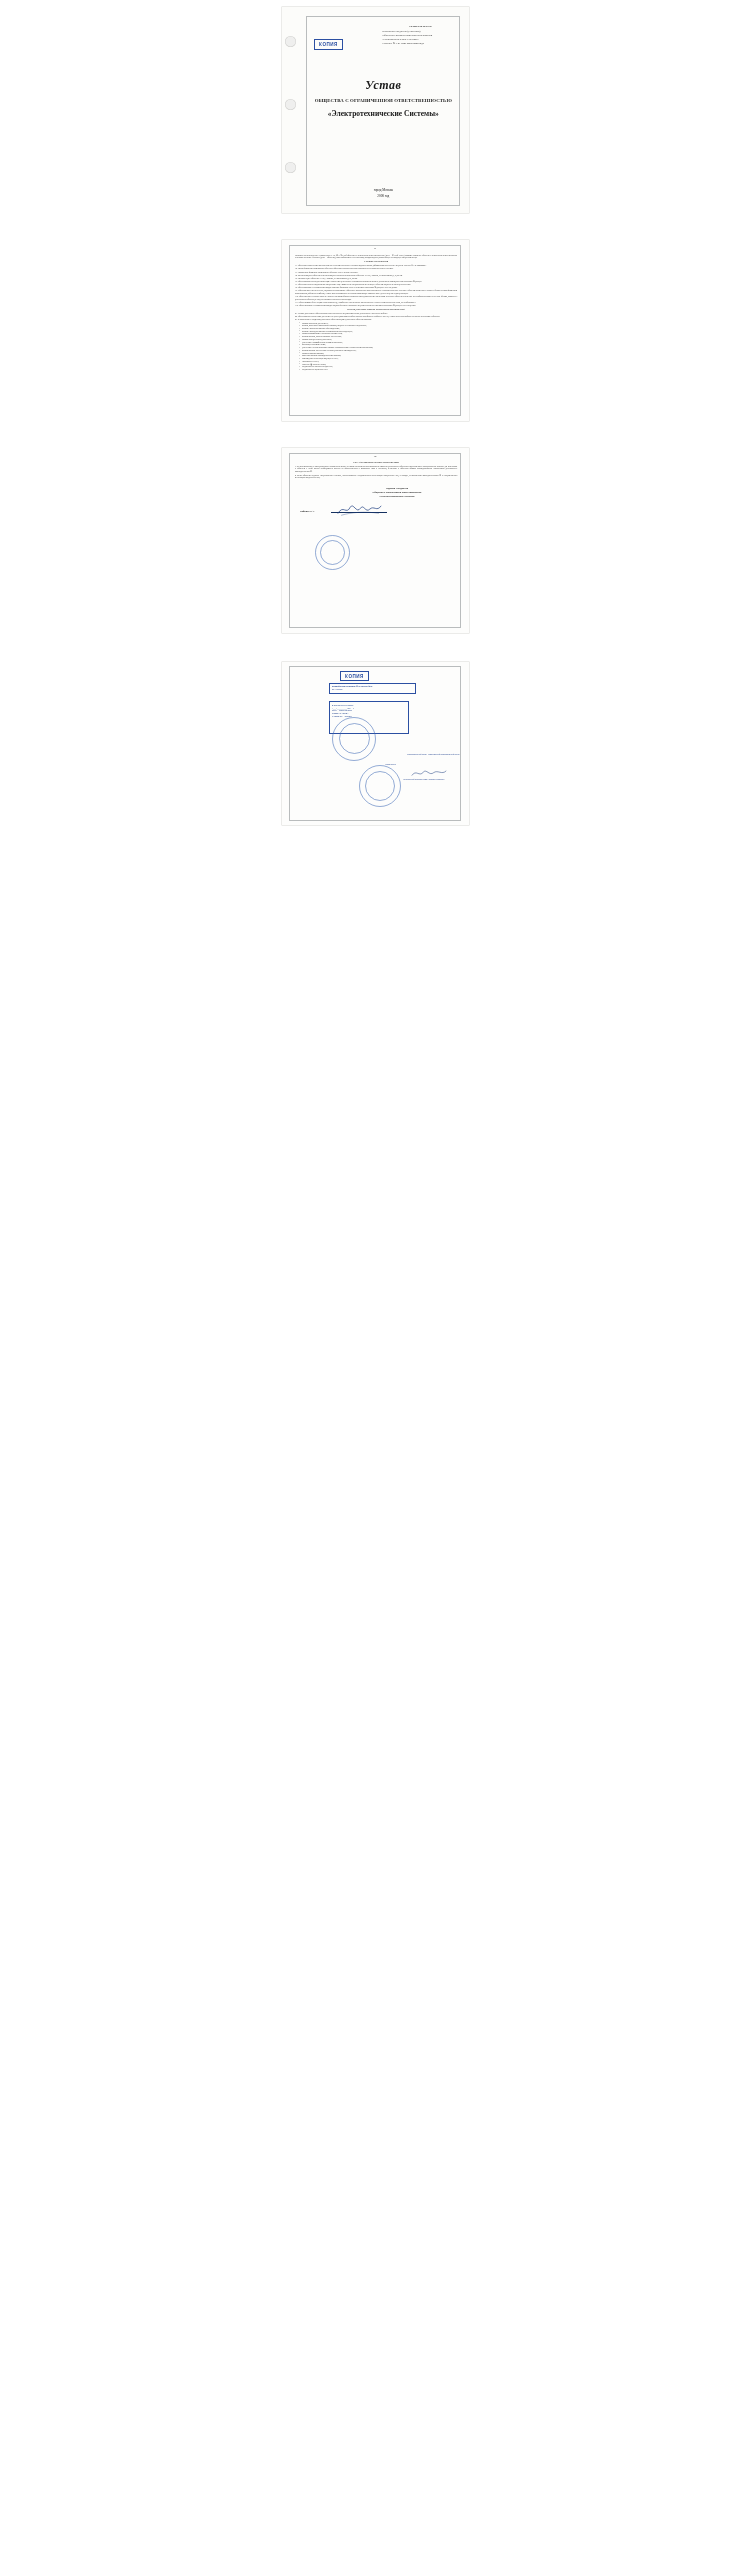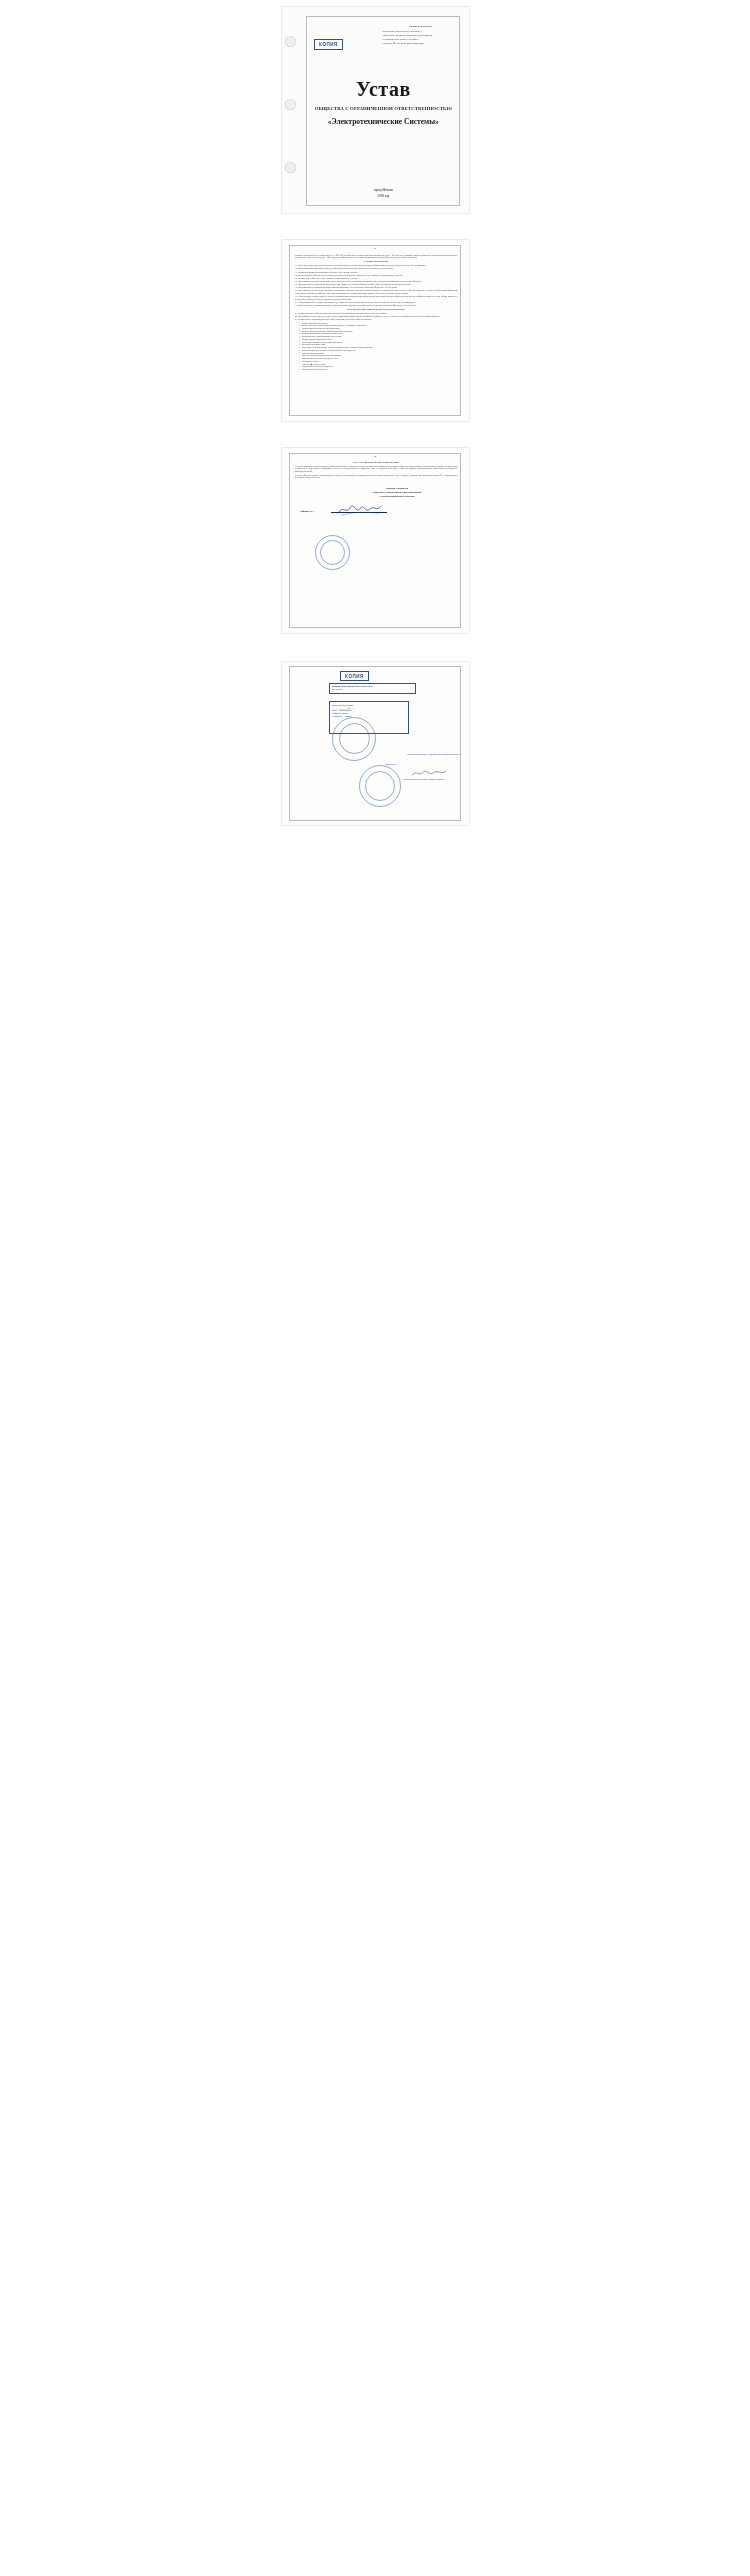--- a/index.html
+++ b/index.html
@@ -81,23 +81,24 @@
     font-size: 2.8px;
   }
   .doc-title {
     position: absolute;
     left: 29px;
     right: 12.4px;
     top: 71px;
     text-align: center;
   }
   .doc-title .ustav {
-    font-size: 20px;
+    font-size: 12px;
     font-weight: bold;
     letter-spacing: 0.5px;
+    font-style: italic;
   }
   .doc-title .ooo {
     font-size: 4.8px;
     font-weight: bold;
     margin-top: 5.2px;
     letter-spacing: 0.1px;
   }
   .doc-title .name {
     font-size: 7.5px;
     font-weight: bold;

